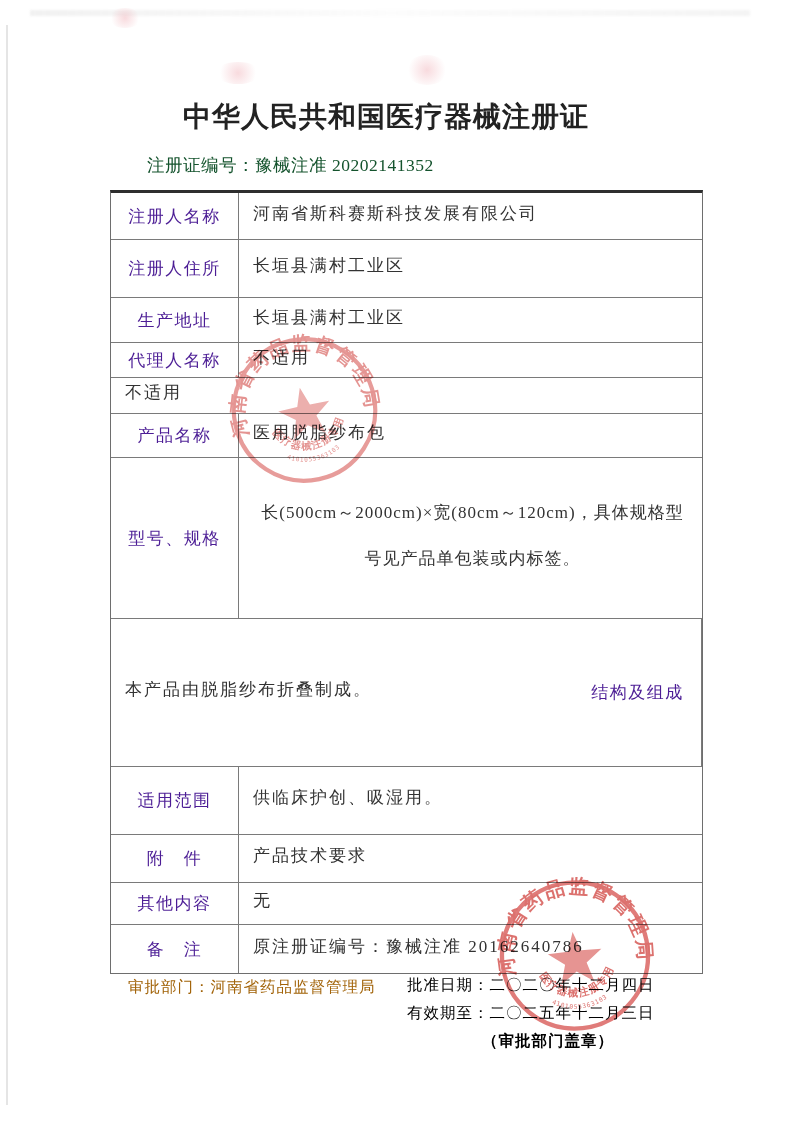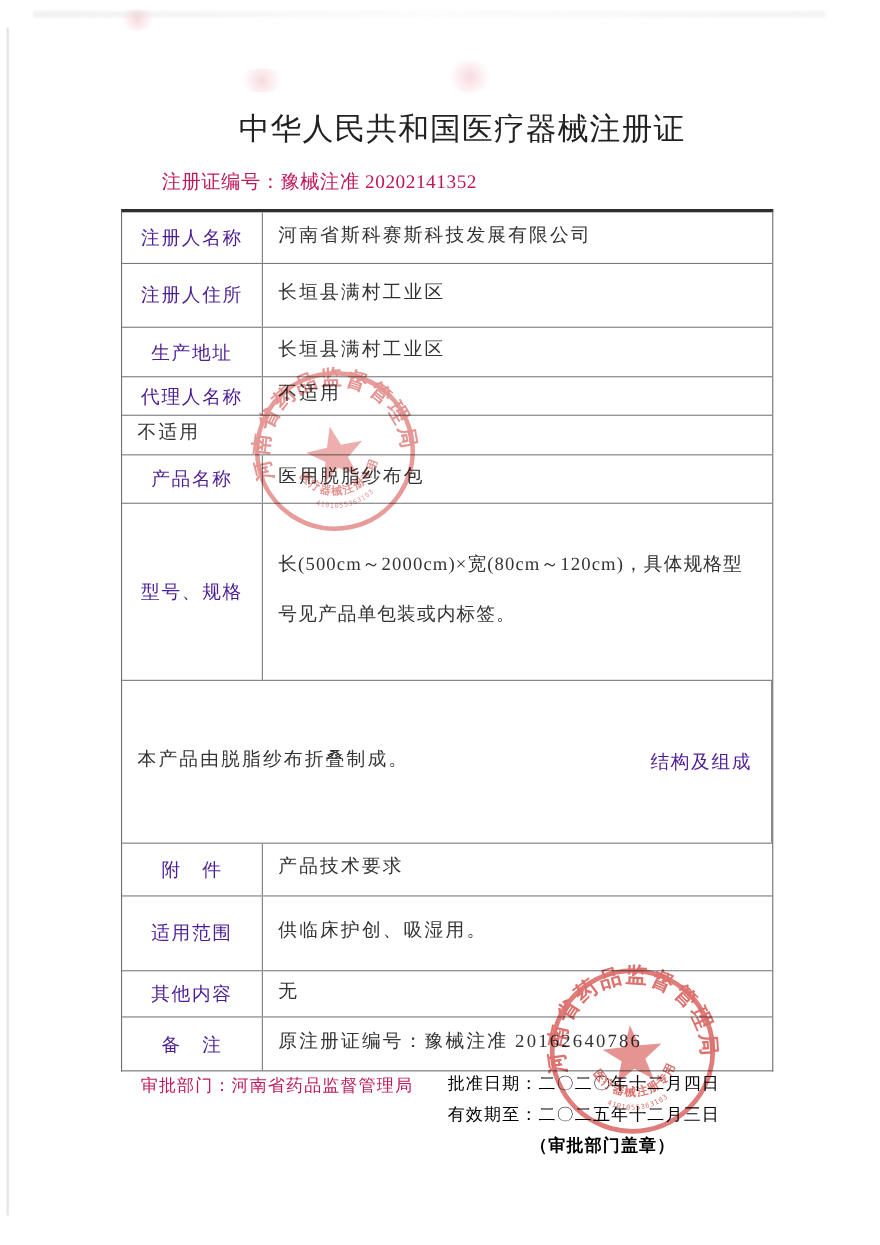--- a/index.html
+++ b/index.html
@@ -26,27 +26,26 @@
   .smudge{
     position:absolute;border-radius:50%;
     background:radial-gradient(circle,rgba(235,150,160,.35),rgba(235,150,160,0) 70%);
   }
   .s1{left:215px;top:62px;width:46px;height:22px;}
   .s2{left:405px;top:55px;width:44px;height:30px;}
   .s3{left:108px;top:8px;width:34px;height:20px;}
 
   .title{
     position:absolute;left:183px;top:98px;width:440px;margin:0;
-    font-size:28px;font-weight:normal;letter-spacing:1px;color:#222;
+    font-size:28px;font-weight:bold;letter-spacing:1px;color:#222;
     white-space:nowrap;
-    text-align:right;
   }
   .regline{
     position:absolute;left:147px;top:153px;
-    font-size:17.5px;letter-spacing:.5px;color:#be185d;
+    font-size:17.5px;letter-spacing:.5px;color:#14532d;
     white-space:nowrap;
   }
 
   .cert-table{
     position:absolute;left:110px;top:190px;width:593px;
     border:1px solid #6e6e6e;
     border-top:3px solid #2e2e2e;
     box-sizing:border-box;
     background:transparent;
   }
@@ -58,25 +57,25 @@
     display:flex;align-items:center;justify-content:center;
     font-size:17px;letter-spacing:1.5px;color:#4c1d95;
     text-align:center;
   }
   .value-cell{
     flex:1;display:flex;align-items:center;
     padding:0 10px 4px 14px;
     font-size:17px;letter-spacing:2px;color:#333;
     line-height:1.7;
   }
-  .row.tall .value-cell{line-height:2.7;letter-spacing:1px;}
+  .row.tall .value-cell{line-height:2.7;letter-spacing:1px;text-align:center;}
 
   .footer-dept{
     position:absolute;left:128px;top:977px;
-    font-size:15.5px;letter-spacing:1px;color:#be185d;white-space:nowrap;
+    font-size:15.5px;letter-spacing:1px;color:#a16207;white-space:nowrap;
   }
   .footer-right{
     position:absolute;left:407px;top:975px;width:290px;
     font-size:15.5px;letter-spacing:1px;color:#000000;
   }
   .footer-right .fline{margin-bottom:7px;white-space:nowrap;}
   .seal-note{margin-left:75px;white-space:nowrap;font-weight:bold;}
 
   
   .stamp{
@@ -130,27 +129,27 @@
       <div class="cell value-cell">医用脱脂纱布包</div>
     </div>
     <div class="row tall" style="height:161px">
       <div class="cell label-cell">型号、规格</div>
       <div class="cell value-cell">长(500cm～2000cm)×宽(80cm～120cm)，具体规格型号见产品单包装或内标签。</div>
     </div>
     <div class="row" style="height:148px">
       <div class="cell value-cell">本产品由脱脂纱布折叠制成。</div>
       <div class="cell label-cell">结构及组成</div>
     </div>
+    <div class="row" style="height:68px">
+      <div class="cell label-cell">适用范围</div>
+      <div class="cell value-cell">供临床护创、吸湿用。</div>
+    </div>
     <div class="row" style="height:48px">
       <div class="cell label-cell">附　件</div>
       <div class="cell value-cell">产品技术要求</div>
-    </div>
-    <div class="row" style="height:68px">
-      <div class="cell label-cell">适用范围</div>
-      <div class="cell value-cell">供临床护创、吸湿用。</div>
     </div>
     <div class="row" style="height:42px">
       <div class="cell label-cell">其他内容</div>
       <div class="cell value-cell">无</div>
     </div>
     <div class="row" style="height:48px">
       <div class="cell label-cell">备　注</div>
       <div class="cell value-cell">原注册证编号：豫械注准 20162640786</div>
     </div>
   </div>

